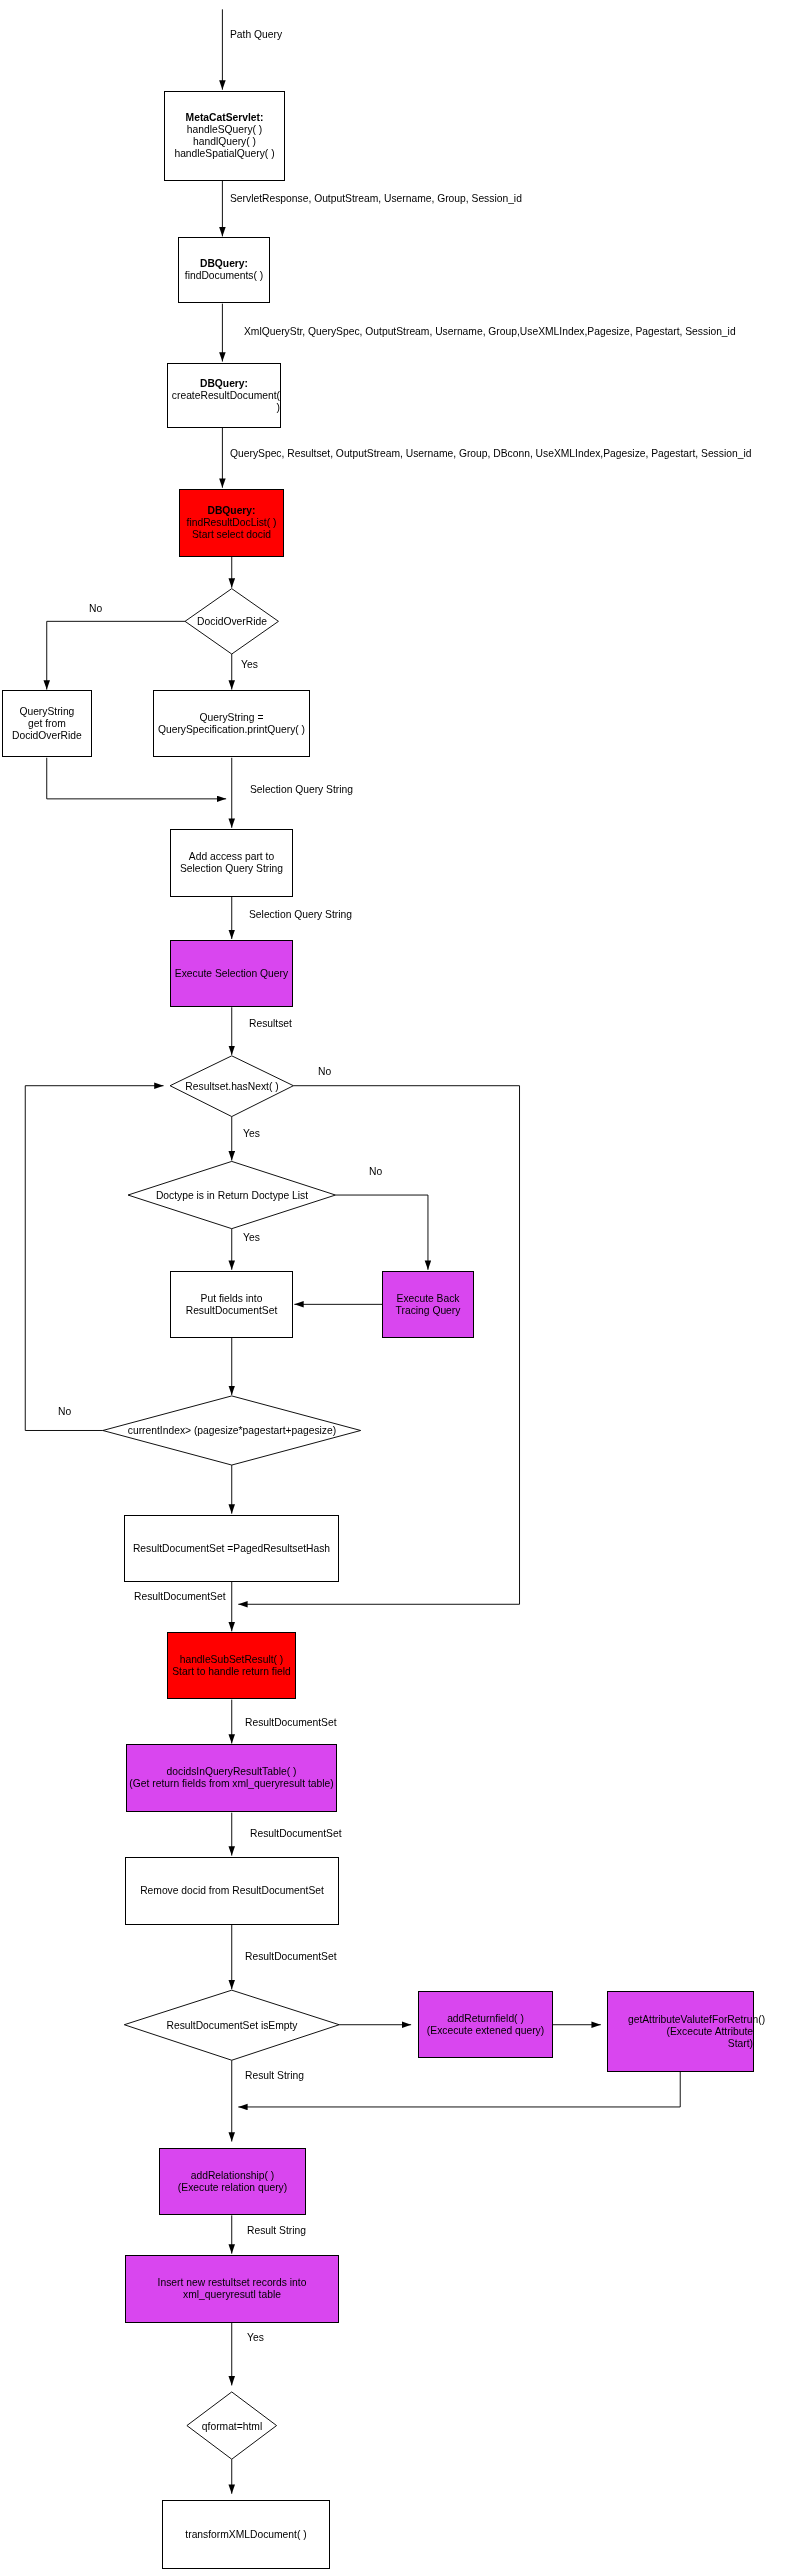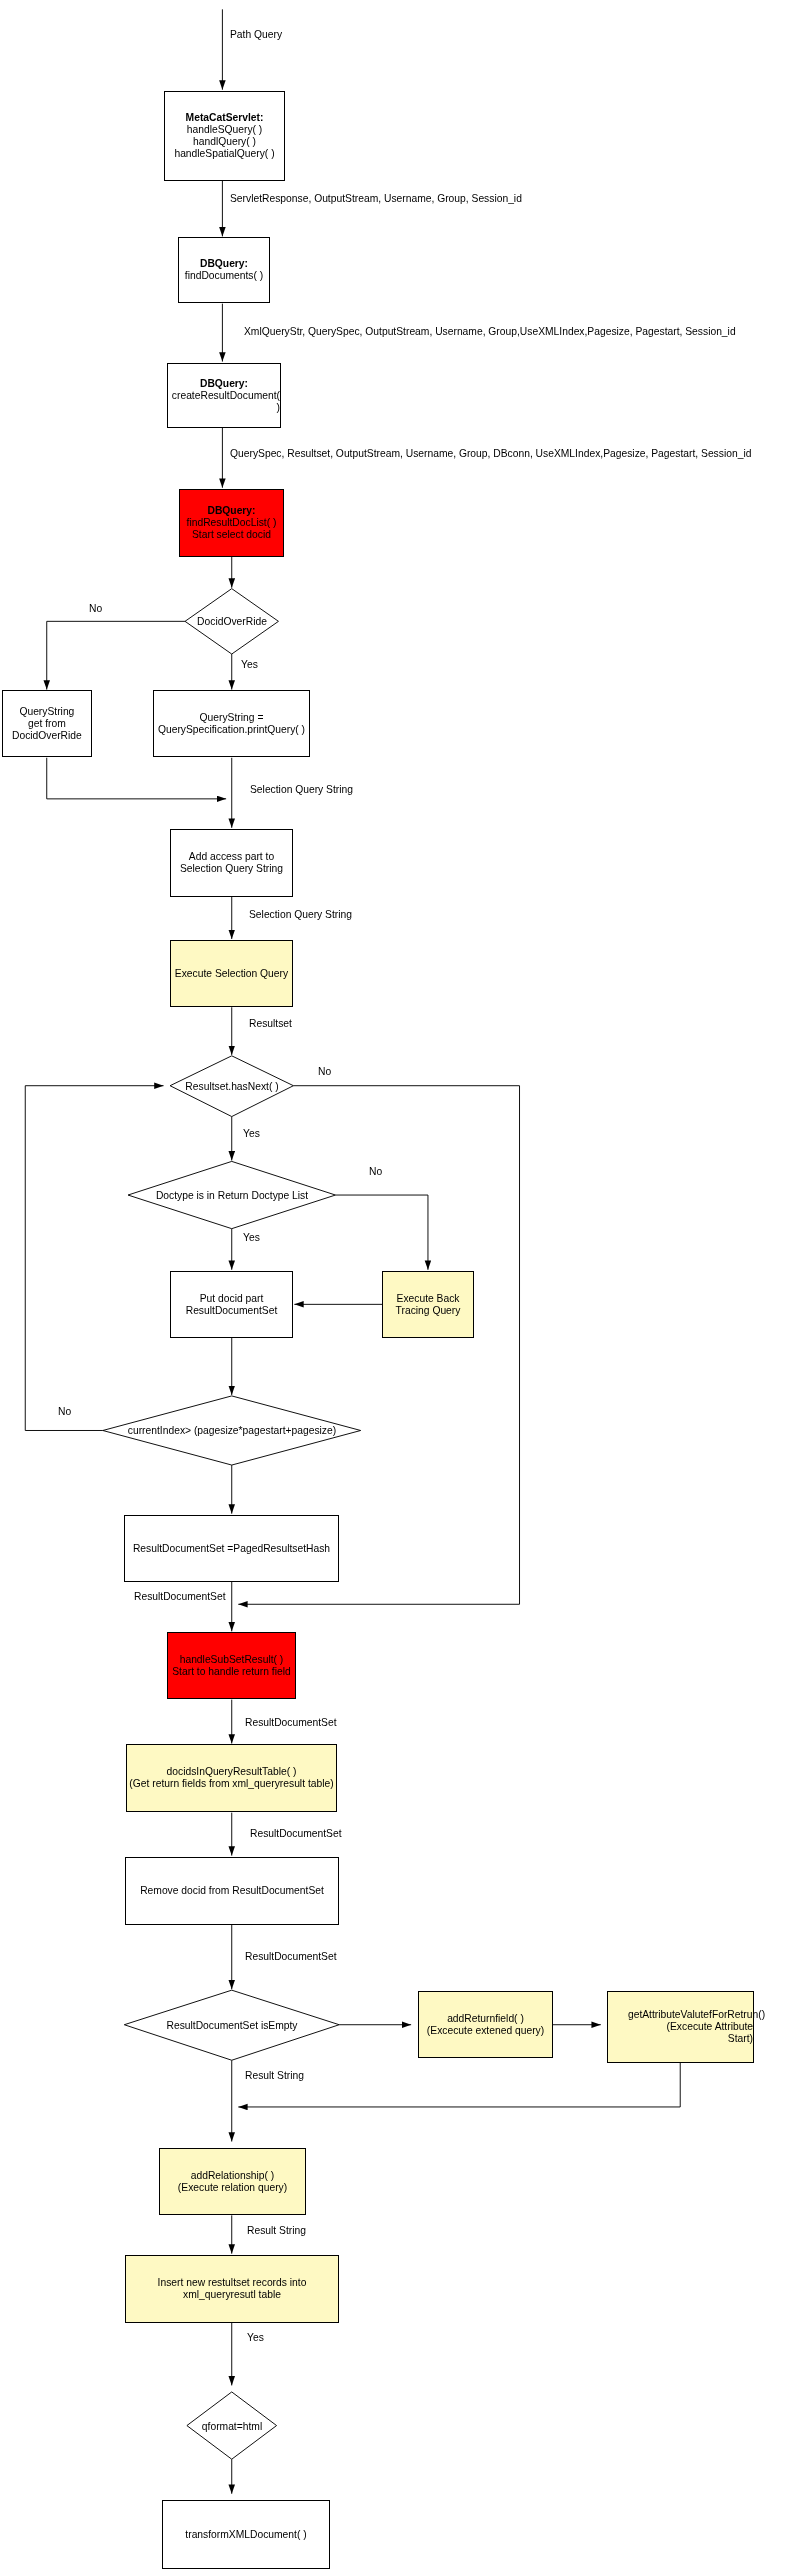--- a/index.html
+++ b/index.html
@@ -2,21 +2,21 @@
 <html style="font-size:15px"><head>
 <meta charset="utf-8">
 <style>
   html,body{margin:0;padding:0;background:#ffffff;}
   #canvas{position:relative;width:812px;height:2576px;background:#ffffff;overflow:hidden;
           font-family:"Liberation Sans",sans-serif;}
   #wires{position:absolute;left:0;top:0;}
   .node{position:absolute;box-sizing:border-box;border:0.9px solid #000;background:#fff;
         display:flex;flex-direction:column;align-items:center;justify-content:center;
         text-align:right;font-size:10.3px;line-height:12px;color:#000;}
-  .node.green{background:#fef9c3;}
+  .node.green{background:#d946ef;}
   .node.red{background:#ff0000;}
   .b{font-weight:bold;}
   .lbl{position:absolute;font-size:10.3px;line-height:11.2px;color:#000;white-space:nowrap;}
   .dlabel{position:absolute;transform:translate(-50%,-50%);font-size:10.3px;color:#000;
           white-space:nowrap;text-align:center;}
 </style>
 </head>
 <body>
 
 <div id="canvas">
@@ -106,21 +106,21 @@
   <div class="node" style="left:170px;top:829px;width:123px;height:68px;">
     <div>Add access part to</div>
     <div>Selection Query String</div>
   </div>
 
   <div class="node green" style="left:170px;top:940px;width:123px;height:67px;">
     <div>Execute Selection Query</div>
   </div>
 
   <div class="node" style="left:170px;top:1271px;width:123px;height:67px;">
-    <div>Put docid part</div>
+    <div>Put fields into</div>
     <div>ResultDocumentSet</div>
   </div>
 
   <div class="node green" style="left:382px;top:1271px;width:92px;height:67px;">
     <div>Execute Back</div>
     <div>Tracing Query</div>
   </div>
 
   <div class="node red" style="left:167px;top:1632px;width:129px;height:67px;">
     <div>handleSubSetResult( )</div>
@@ -138,21 +138,21 @@
 
   <div class="node" style="left:125px;top:1857px;width:214px;height:68px;">
     <div>Remove docid from ResultDocumentSet</div>
   </div>
 
   <div class="node green" style="left:418px;top:1991px;width:135px;height:67px;">
     <div>addReturnfield( )</div>
     <div>(Excecute extened query)</div>
   </div>
 
-  <div class="node green" style="left:607px;top:1991px;width:147px;height:72px;padding-left:32px;">
+  <div class="node green" style="left:607px;top:1991px;width:147px;height:81px;padding-left:32px;">
     <div>getAttributeValutefForRetrun()</div>
     <div>(Excecute Attribute Start)</div>
   </div>
 
   <div class="node green" style="left:159px;top:2148px;width:147px;height:67px;">
     <div>addRelationship( )</div>
     <div>(Execute relation query)</div>
   </div>
 
   <div class="node green" style="left:125px;top:2255px;width:214px;height:68px;">

